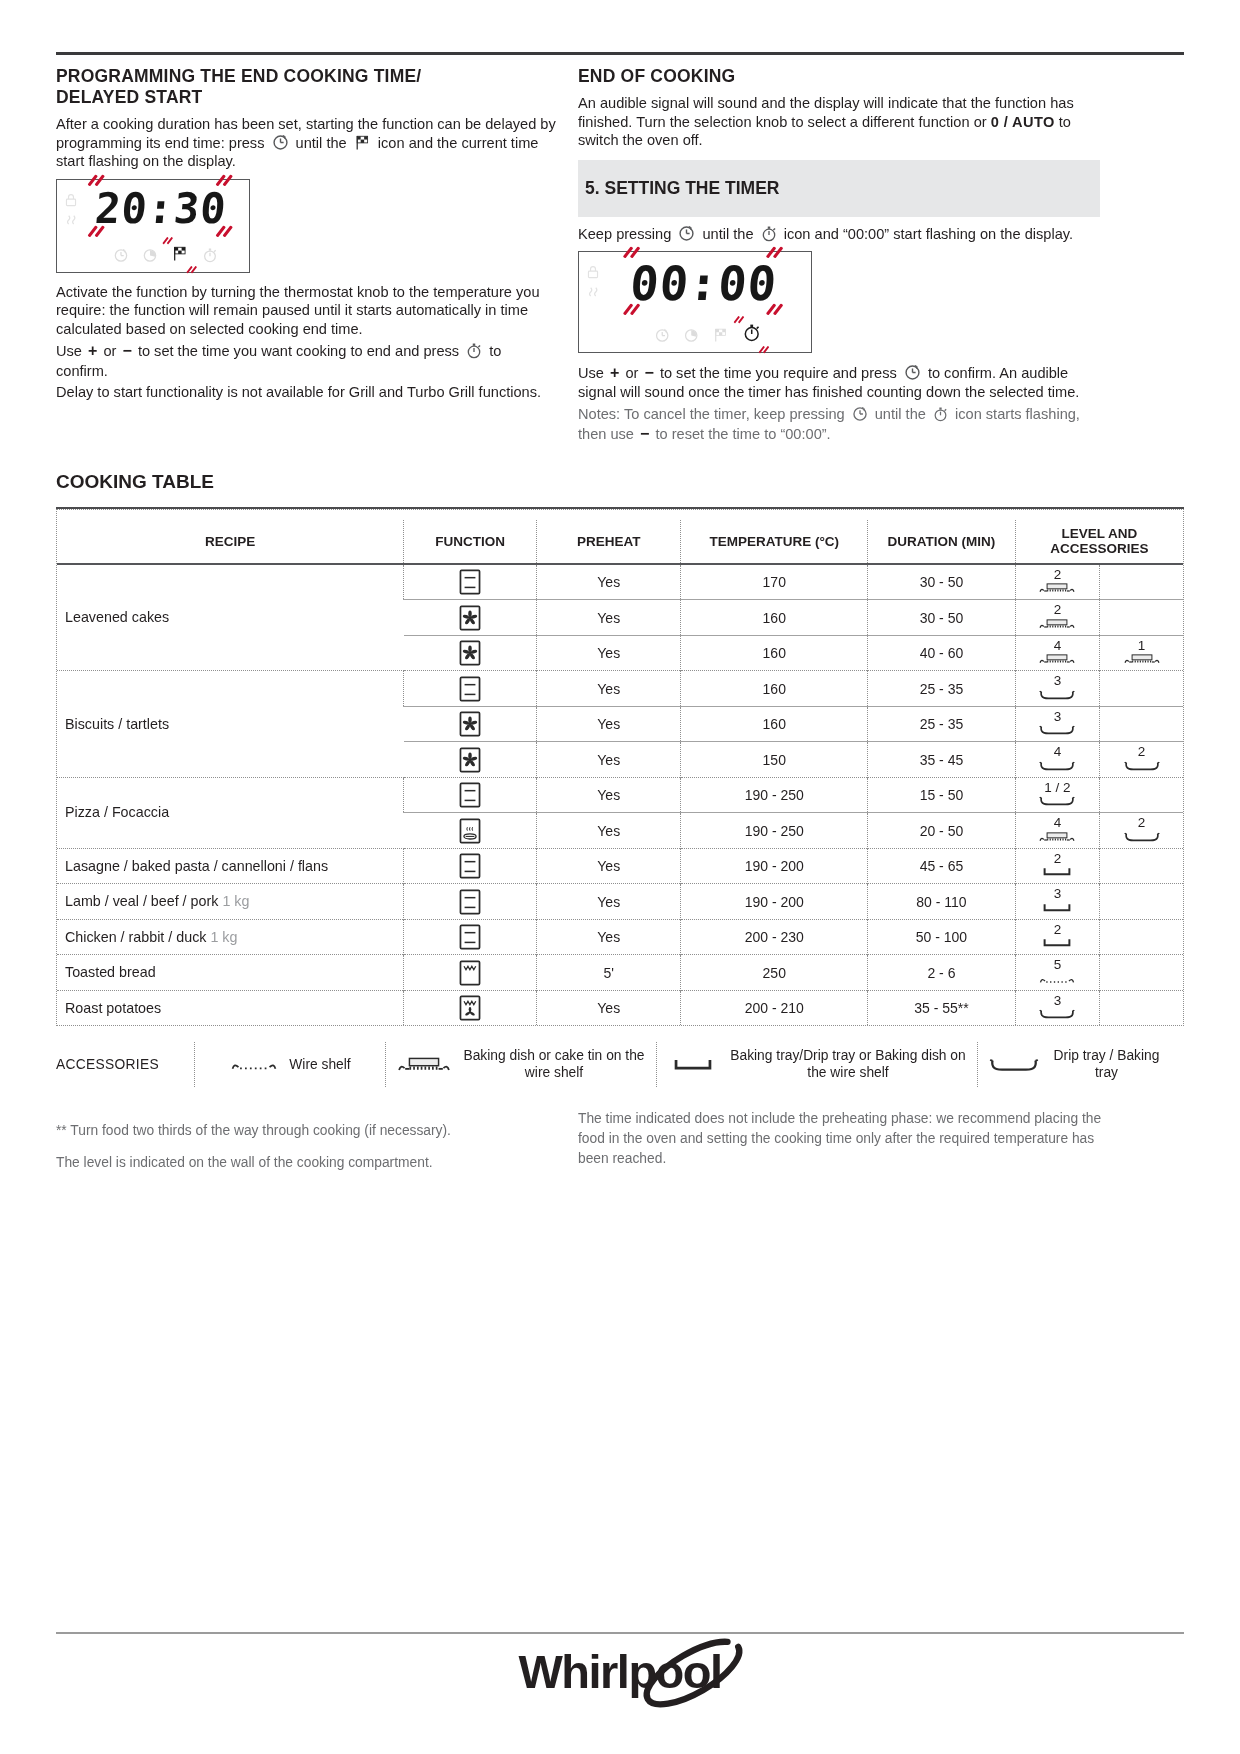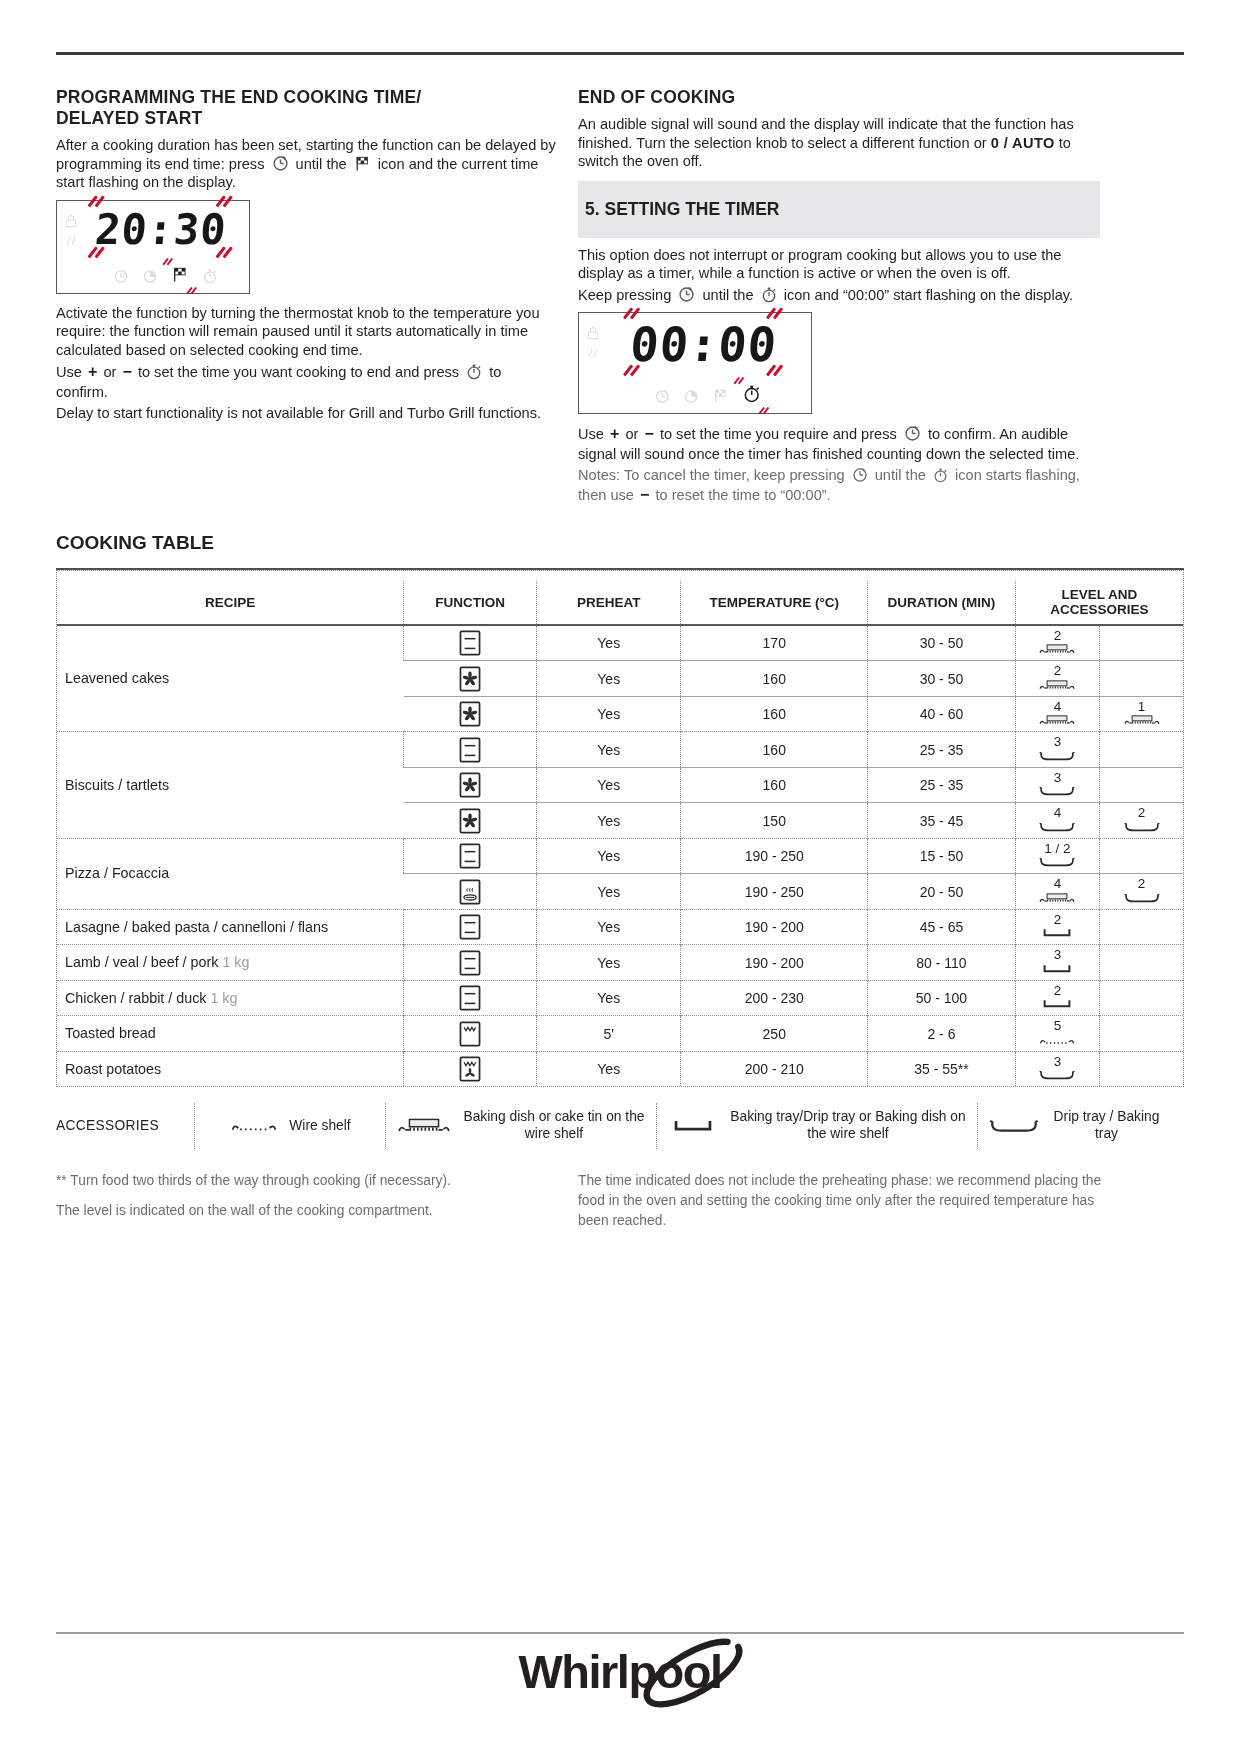--- a/index.html
+++ b/index.html
@@ -1,20 +1,20 @@
 <!DOCTYPE html>
 <html><head>
 <meta charset="utf-8">
 <style>
   html,body{margin:0;padding:0;background:#fff}
   .page{position:relative;width:1240px;height:1754px;background:#fff;overflow:hidden;
         font-family:"Liberation Sans",sans-serif;color:#231f20}
   .content{padding:0 56px}
   .top-rule{margin-top:52px;border-top:3px solid #3a3a3c;height:0}
-  .cols{display:flex;margin-top:32px}
+  .cols{display:flex;margin-top:11px}
   .colL{width:500px;margin-right:22px}
   .colR{width:522px}
   .sec{font-size:17.5px;font-weight:700;line-height:1.2;margin:0 0 7px;letter-spacing:.2px}
   .sec span{display:block}
   .b{font-size:14.6px;line-height:1.27;margin:0 0 3px}
   .n{font-size:14.6px;line-height:1.27;margin:0 0 3px;color:#6d6e71}
   .knob{font-weight:700;color:#231f20;letter-spacing:.4px}
   .hl{background:#e6e7e8;padding:18px 7px;margin:10px 0 8px;font-size:17.5px;font-weight:700}
   .op{font-weight:700;padding:0 2px;font-size:16px}
   .ic{display:inline-block;vertical-align:-3px;margin:0 3px;color:#2b2b2b}
@@ -60,21 +60,21 @@
   
   .legend{display:flex;align-items:stretch;margin-top:16px;font-size:13.8px}
   .legend .lab{display:flex;align-items:center;width:138px;flex:none;letter-spacing:.3px}
   .litem{display:flex;align-items:center;gap:10px;border-left:1.5px dotted #8f8f8f;
          padding:6px 10px;justify-content:center;text-align:center;line-height:1.2}
   .li1{width:170px}.li2{width:250px}.li3{width:300px}.li4{width:175px}
   .legend svg{flex:none;color:#2b2b2b}
   
   .foot{display:flex;margin-top:22px;color:#6d6e71;font-size:13.8px;line-height:1.45}
   .footL{width:470px;margin-right:52px}
-  .footL p{margin:0 0 10px}
+  .footL p{margin:12px 0 10px}
   .footR{width:540px}
   .footR p{margin:0}
   
   .footer{position:absolute;left:56px;right:56px;top:1632px;text-align:center}
   .f-rule{border-top:2px solid #9b9b9b}
   .logo{position:relative;display:inline-block;margin-top:10px}
   .logo-text{font-size:47px;font-weight:700;letter-spacing:-1.5px;color:#231f20}
   .swoosh{position:absolute;left:112px;top:-30px;width:126px;height:118px;pointer-events:none}
 </style>
 </head>
@@ -269,21 +269,20 @@
 
       <div class="colR">
         <h2 class="sec">END OF COOKING</h2>
         <p class="b">
           <span>An audible signal will sound and the display will indicate that the function has finished. Turn the selection knob to select a different function or</span>
           <span class="knob">0 / AUTO</span>
           <span>to switch the oven off.</span>
         </p>
 
         <h2 class="hl">5. SETTING THE TIMER</h2>
-        <p class="b">This option does not interrupt or program cooking but allows you to use the display as a timer, while a function is active or when the oven is off.</p>
         <p class="b">
           <span>Keep pressing</span>
           <svg class="ic icn" width="17" height="17" viewBox="0 0 18 18">
               <use href="#sy-clock"></use>
             </svg>
           <span>until the</span>
           <svg class="ic icn" width="16" height="16" viewBox="0 0 18 18">
               <use href="#sy-watch"></use>
             </svg>
           <span>icon and “00:00” start flashing on the display.</span>

